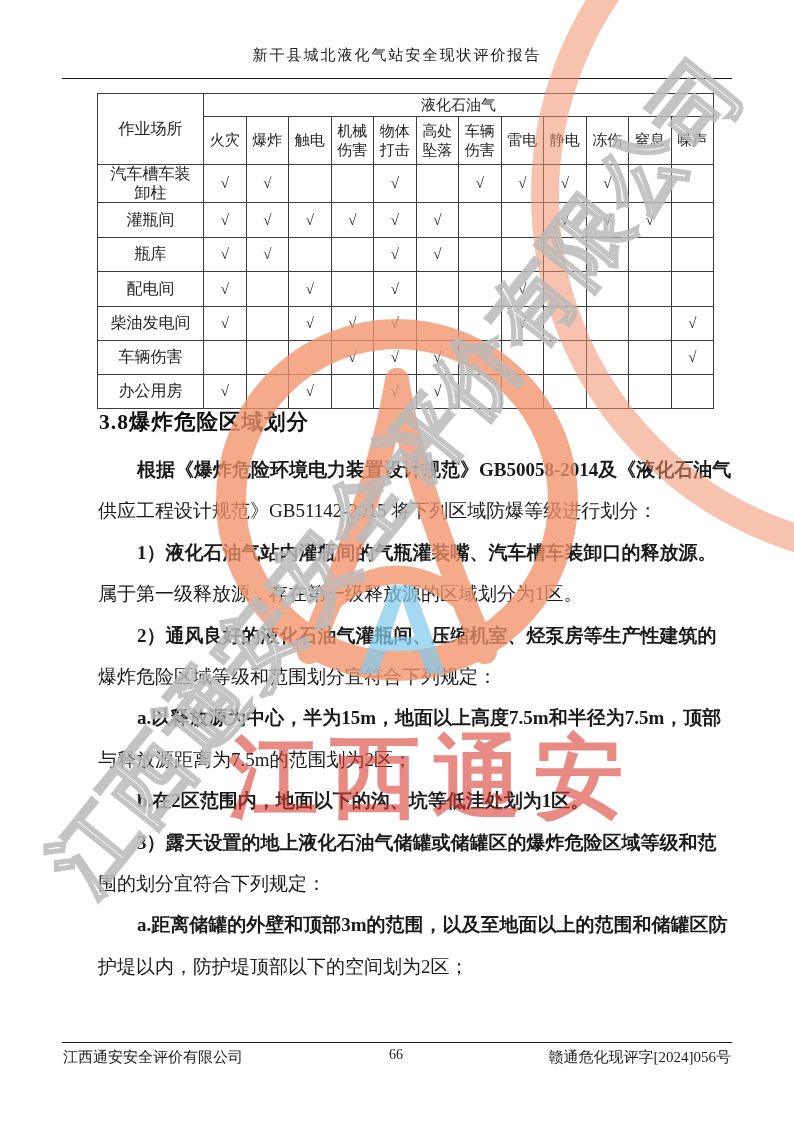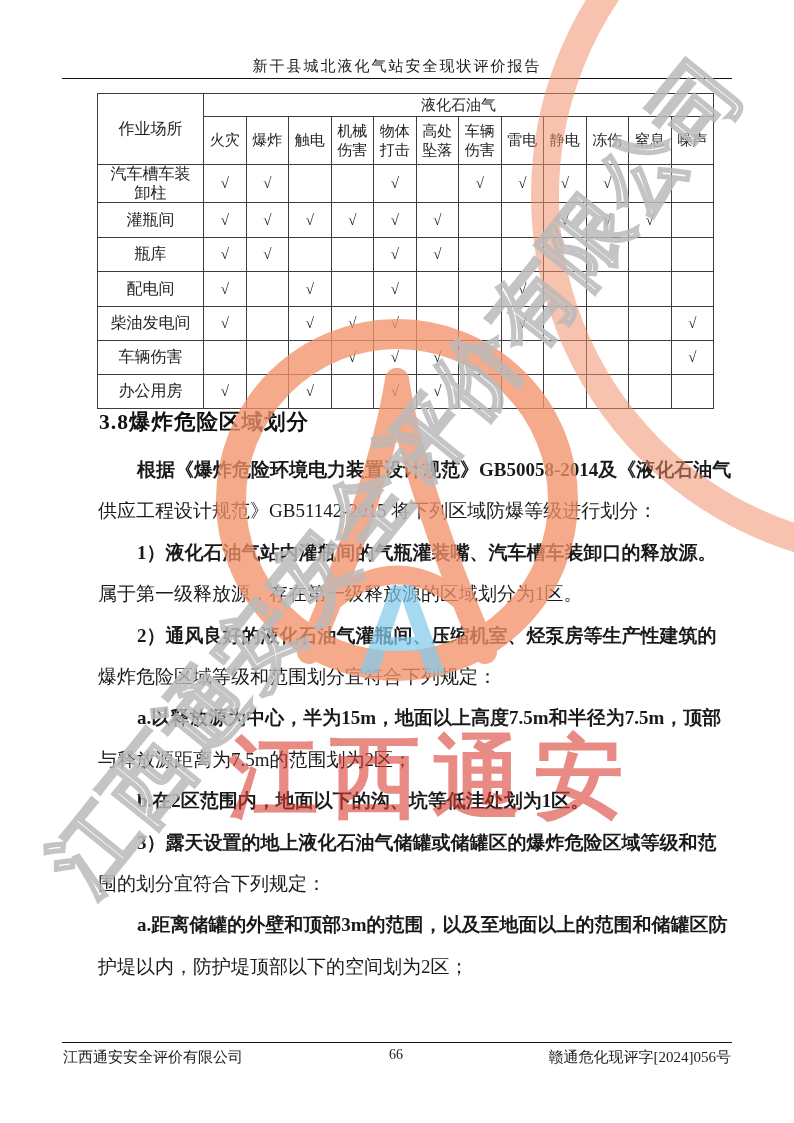--- a/index.html
+++ b/index.html
@@ -1,21 +1,21 @@
 <!DOCTYPE html>
 <html><head>
 <meta charset="utf-8">
 <style>
   html,body{margin:0;padding:0;background:#e9e9e9;}
   .page{
     position:relative;width:794px;height:1123px;margin:0 auto;background:#ffffff;
     font-family:"Liberation Serif","DejaVu Serif",serif;color:#1c1c1c;overflow:hidden;
   }
   
-  .header-title{position:absolute;top:57px;left:0;right:0;text-align:center;
+  .header-title{position:absolute;top:46px;left:0;right:0;text-align:center;
     font-size:15px;letter-spacing:2px;color:#222;}
   .header-rule{position:absolute;top:78px;left:62px;right:62px;border-top:1.6px solid #151515;}
   
   #hz-table{position:absolute;top:93px;left:97px;width:617px;border-collapse:collapse;
     table-layout:fixed;text-align:center;font-size:15px;color:#242424;}
   #hz-table td{border:1px solid #3c3c3c;padding:1px 2px;overflow:hidden;}
   #hz-table col.c0{width:106px;}
   #hz-table .rowlab{padding:0 9px;font-size:16px;line-height:1.15;}
   #hz-table .colhead{font-size:15px;line-height:1.25;padding:1px 3px;}
   #hz-table .check{font-size:15px;}

